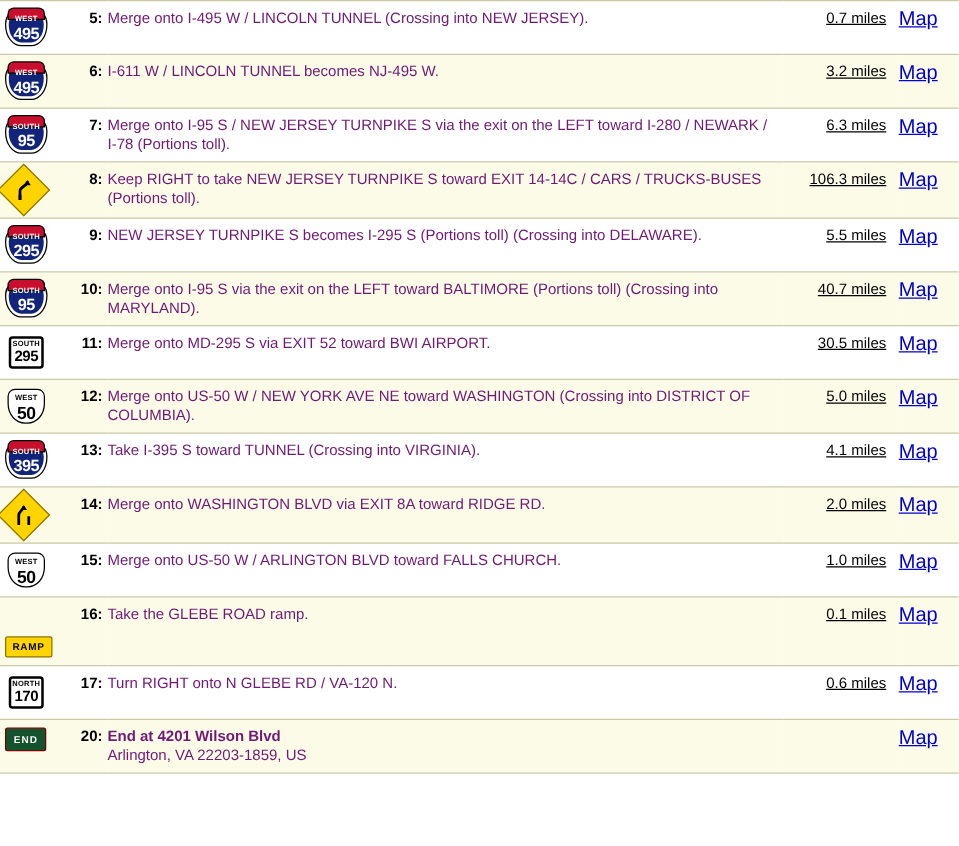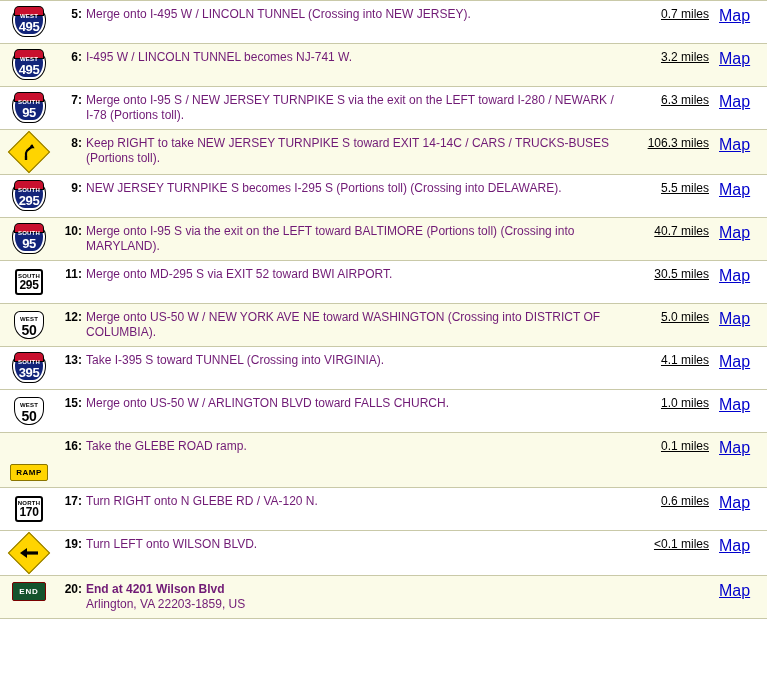--- a/index.html
+++ b/index.html
@@ -23,21 +23,21 @@
     border-top: 1px solid #c9c9a8;
     border-bottom: 1px solid #c9c9a8;
     padding: 6px 0;
     vertical-align: top;
   }
   tr.row-odd td { background: #ffffff; }
   tr.row-even td { background: #fbfbe8; }
 
   td.icon-cell {
     width: 56px;
-    text-align: center;
+    text-align: left;
     padding-left: 4px !important;
     padding-right: 2px !important;
   }
   td.num-cell {
     width: 30px;
     text-align: right;
     font-size: 12px;
     font-weight: bold;
     color: #000;
     padding-right: 4px !important;
@@ -211,21 +211,21 @@
         <td class="text-cell">Merge onto I-495 W / LINCOLN TUNNEL (Crossing into NEW JERSEY).</td>
         <td class="dist-cell">0.7 miles</td>
         <td class="map-cell"><a>Map</a></td>
       </tr>
       <tr class="step-row row-even">
         <td class="icon-cell"><span class="shield interstate"><span class="bg"></span><span class="cap"></span><span class="sh-inner">
               <span class="sh-dir">WEST</span>
               <span class="sh-num">495</span>
             </span></span></td>
         <td class="num-cell">6:</td>
-        <td class="text-cell">I-495 W / LINCOLN TUNNEL becomes NJ-741 W.</td>
+        <td class="text-cell">I-611 W / LINCOLN TUNNEL becomes NJ-495 W.</td>
         <td class="dist-cell">3.2 miles</td>
         <td class="map-cell"><a>Map</a></td>
       </tr>
       <tr class="step-row row-odd">
         <td class="icon-cell"><span class="shield interstate"><span class="bg"></span><span class="cap"></span><span class="sh-inner">
               <span class="sh-dir">SOUTH</span>
               <span class="sh-num">95</span>
             </span></span></td>
         <td class="num-cell">7:</td>
         <td class="text-cell">Merge onto I-95 S / NEW JERSEY TURNPIKE S via the exit on the LEFT toward I-280 / NEWARK / I-78 (Portions toll).</td>
@@ -288,20 +288,33 @@
       <tr class="step-row row-odd">
         <td class="icon-cell"><span class="shield interstate"><span class="bg"></span><span class="cap"></span><span class="sh-inner">
               <span class="sh-dir">SOUTH</span>
               <span class="sh-num">395</span>
             </span></span></td>
         <td class="num-cell">13:</td>
         <td class="text-cell">Take I-395 S toward TUNNEL (Crossing into VIRGINIA).</td>
         <td class="dist-cell">4.1 miles</td>
         <td class="map-cell"><a>Map</a></td>
       </tr>
+      <tr class="step-row row-even">
+        <td class="icon-cell"><span class="diamond"><span class="glyph">
+              <svg width="16" height="18" viewBox="0 0 16 18">
+                <path d="M4 17 L4 9 C4 6 8 5 8 2" stroke="#000" stroke-width="2.2" fill="none"></path>
+                <path d="M12 17 L12 10" stroke="#000" stroke-width="2.2" fill="none"></path>
+                <path d="M8 1 l-2.6 4 h5.2 z" fill="#000"></path>
+              </svg>
+            </span></span></td>
+        <td class="num-cell">14:</td>
+        <td class="text-cell">Merge onto WASHINGTON BLVD via EXIT 8A toward RIDGE RD.</td>
+        <td class="dist-cell">2.0 miles</td>
+        <td class="map-cell"><a>Map</a></td>
+      </tr>
       <tr class="step-row row-odd">
         <td class="icon-cell"><span class="shield usroute"><span class="bg"></span><span class="sh-inner">
               <span class="sh-dir">WEST</span>
               <span class="sh-num">50</span>
             </span></span></td>
         <td class="num-cell">15:</td>
         <td class="text-cell">Merge onto US-50 W / ARLINGTON BLVD toward FALLS CHURCH.</td>
         <td class="dist-cell">1.0 miles</td>
         <td class="map-cell"><a>Map</a></td>
       </tr>
@@ -315,32 +328,20 @@
       <tr class="step-row row-odd">
         <td class="icon-cell"><span class="shield stateroute"><span class="bg"></span><span class="sh-inner">
               <span class="sh-dir">NORTH</span>
               <span class="sh-num">170</span>
             </span></span></td>
         <td class="num-cell">17:</td>
         <td class="text-cell">Turn RIGHT onto N GLEBE RD / VA-120 N.</td>
         <td class="dist-cell">0.6 miles</td>
         <td class="map-cell"><a>Map</a></td>
       </tr>
-      <tr class="step-row row-odd">
-        <td class="icon-cell"><span class="diamond"><span class="glyph">
-              <svg width="20" height="12" viewBox="0 0 20 12">
-                <path d="M19 6 L7 6" stroke="#000" stroke-width="3.2" fill="none"></path>
-                <path d="M1 6 l7-5 v10 z" fill="#000"></path>
-              </svg>
-            </span></span></td>
-        <td class="num-cell">19:</td>
-        <td class="text-cell">Turn LEFT onto WILSON BLVD.</td>
-        <td class="dist-cell">&lt;0.1 miles</td>
-        <td class="map-cell"><a>Map</a></td>
-      </tr>
       <tr class="step-row row-even">
         <td class="icon-cell"><span class="end-badge">END</span></td>
         <td class="num-cell">20:</td>
         <td class="text-cell"><span style="font-weight: bold;">End at 4201 Wilson Blvd</span><br><span>Arlington, VA 22203-1859, US</span></td>
         <td class="dist-cell"></td>
         <td class="map-cell"><a>Map</a></td>
       </tr>
     </tbody>
 </table>
 

